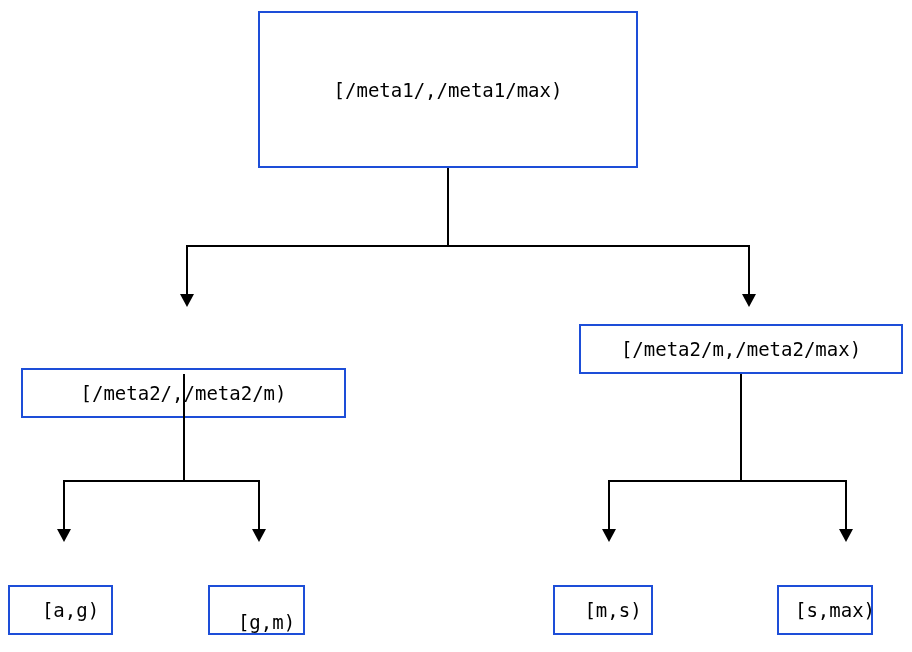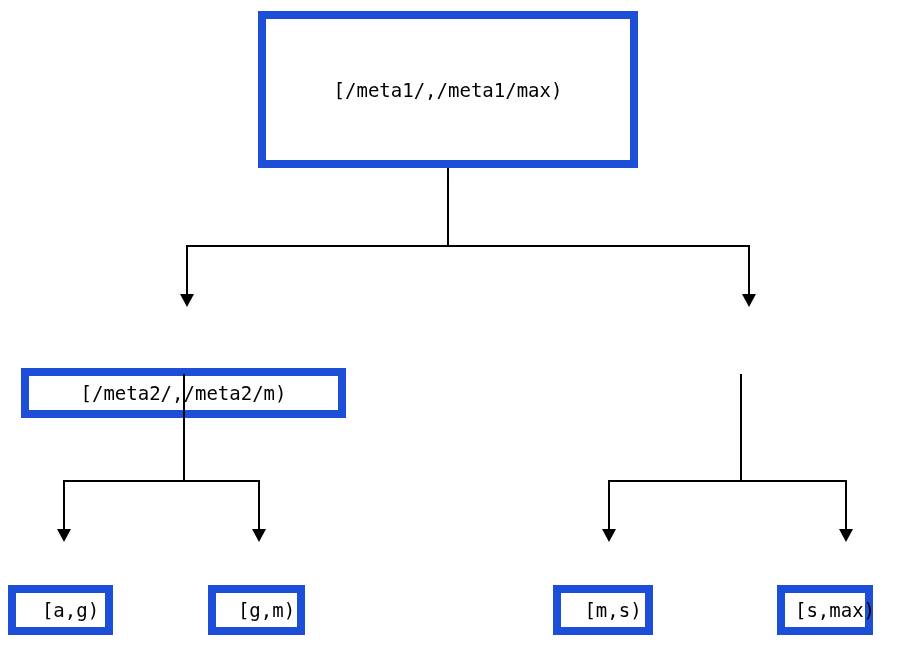--- a/index.html
+++ b/index.html
@@ -14,21 +14,21 @@
     height: 652px;
     background: #ffffff;
     overflow: hidden;
     font-family: "DejaVu Sans Mono", "Liberation Mono", monospace;
   }
   
   .node {
     position: absolute;
     box-sizing: border-box;
     background: #ffffff;
-    border: 8px solid #1d4ed8;
+    border: 2px solid #1d4ed8;
     display: flex;
     align-items: center;
     justify-content: center;
     color: #000000;
     white-space: pre;
     letter-spacing: 0px;
   }
   .node-root {
     left: 258px;
     top: 11px;
@@ -51,21 +51,21 @@
     height: 50px;
     font-size: 19px;
   }
   .node-leaf {
     top: 585px;
     height: 50px;
     font-size: 19px;
     padding-left: 20px;
   }
   .leaf-0 { left: 8px;   width: 105px; }
-  .leaf-1 { left: 208px; width: 97px;  }
+  .leaf-1 { left: 208px; width: 97px; align-items: flex-end;  }
   .leaf-2 { left: 553px; width: 100px; }
   .leaf-3 { left: 777px; width: 96px; }
 
   
   .vline {
     position: absolute;
     width: 2px;
     background: #000000;
   }
   .hline {
@@ -119,20 +119,23 @@
   <div class="hline bus-root"></div>
   <div class="vline drop-r-l"></div>
   <div class="vline drop-r-r"></div>
   <div class="arrow arrow-r-l"></div>
   <div class="arrow arrow-r-r"></div>
 
   <div class="node node-mid-left">
     <span>[/meta2/,/meta2/m)</span>
   </div>
 
+  <div class="node node-mid-right">
+    <span>[/meta2/m,/meta2/max)</span>
+  </div>
 
   <div class="vline stem-ml"></div>
   <div class="hline bus-ml"></div>
   <div class="vline drop-ml-l"></div>
   <div class="vline drop-ml-r"></div>
   <div class="arrow arrow-ml-l"></div>
   <div class="arrow arrow-ml-r"></div>
 
   <div class="vline stem-mr"></div>
   <div class="hline bus-mr"></div>

